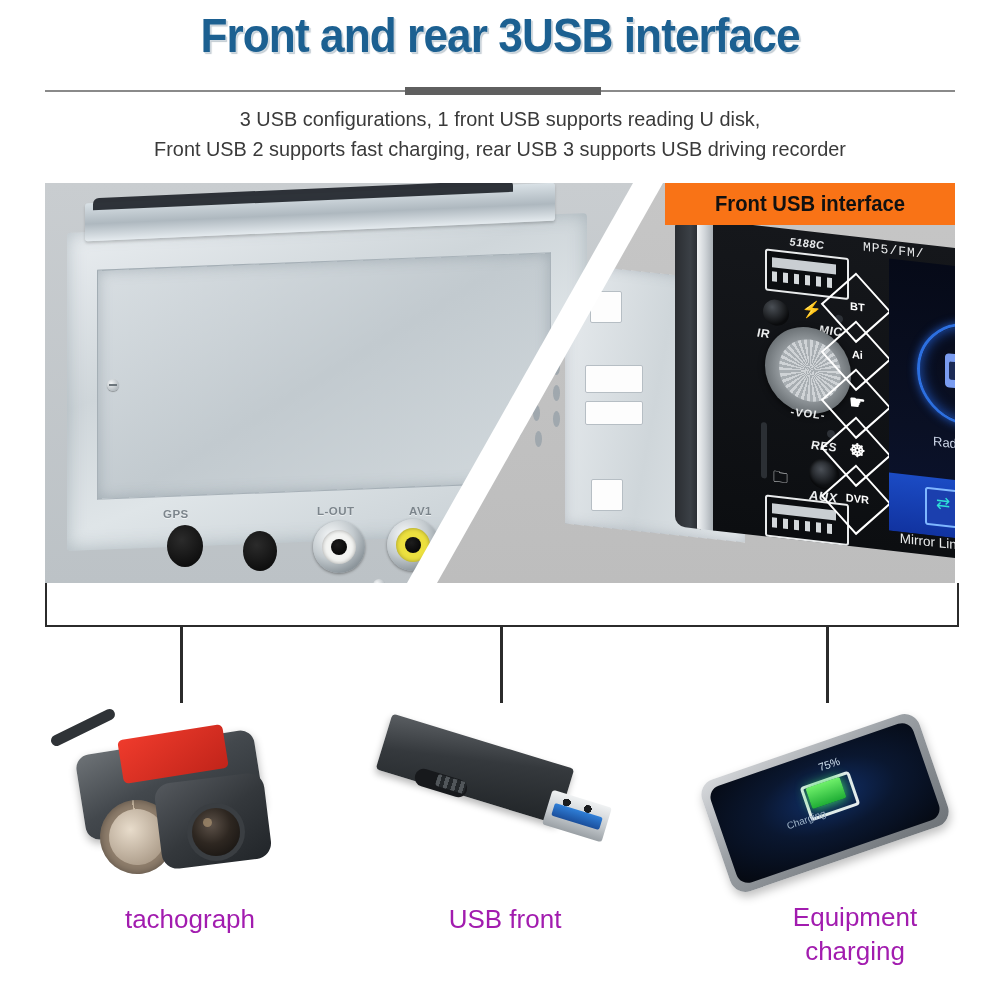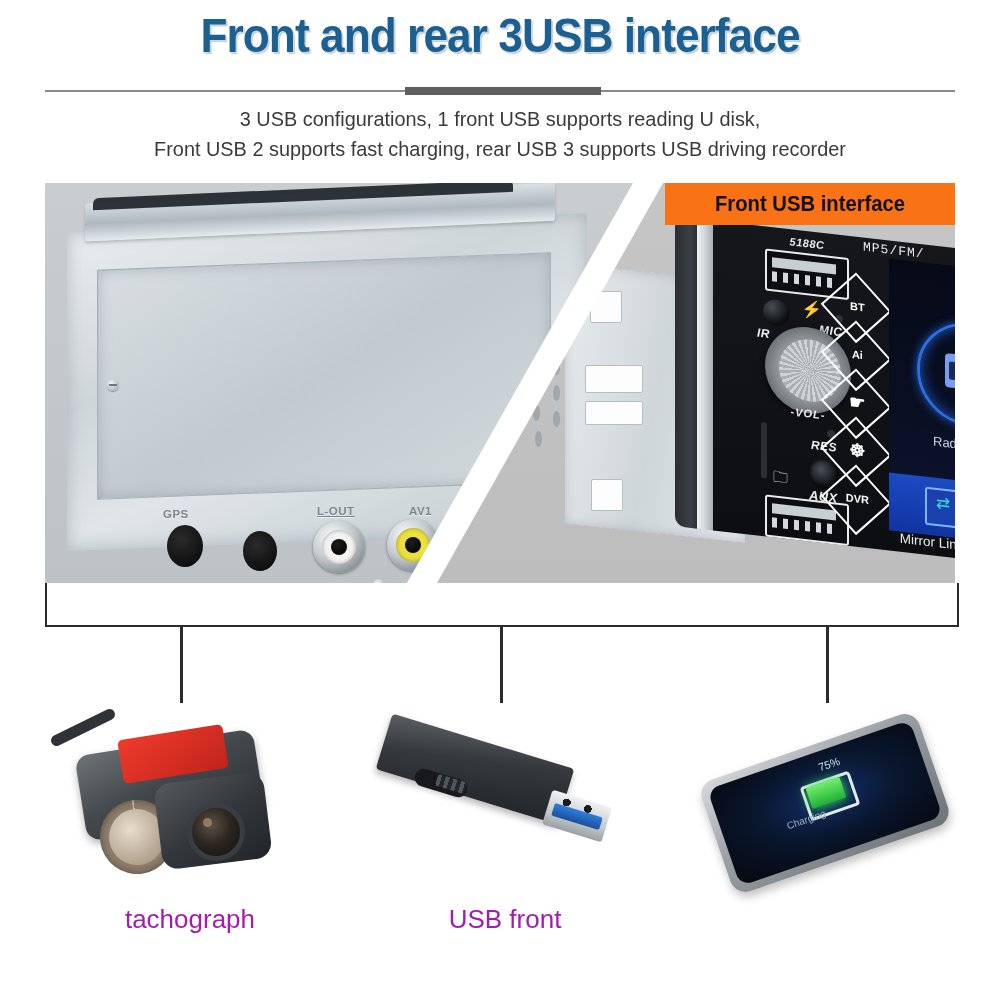--- a/index.html
+++ b/index.html
@@ -394,21 +394,21 @@
       <div class="rear-top-rail"></div>
       <div class="rear-top-dark"></div>
       <div class="rear-inner"></div>
 
       <div class="screw" style="left:62px;top:196px;"></div>
 
       <div class="rlabel" style="left:118px;top:325px;">GPS</div>
       <div class="hole" style="left:122px;top:342px;width:36px;height:42px;"></div>
       <div class="hole" style="left:198px;top:348px;width:34px;height:40px;"></div>
 
-      <div class="rlabel" style="left:272px;top:322px;text-decoration:underline;">L-OUT</div>
+      <div class="rlabel" style="left:272px;top:322px;">L-OUT</div>
       <div class="rca" style="left:268px;top:338px;">
         <div class="ring white"></div>
           <div class="pin"></div>
       </div>
       <div class="rlabel" style="left:364px;top:322px;">AV1</div>
       <div class="rca" style="left:342px;top:336px;">
         <div class="ring yellow"></div>
           <div class="pin"></div>
       </div>
       <div class="rlabel" style="left:415px;top:320px;">CAMIN</div>
@@ -546,14 +546,18 @@
   <div class="caption" style="left:380px;top:902px;width:250px;">USB front</div>
 
   <div class="prod" style="left:700px;top:726px;width:270px;height:170px;">
     <div class="ph-body"></div>
     <div class="ph-screen"></div>
     <div class="ph-pct">75%</div>
     <div class="ph-batt"></div>
     <div class="ph-fill"></div>
     <div class="ph-chg">Charging</div>
   </div>
+  <div class="caption" style="left:740px;top:900px;width:230px;">
+    <div>Equipment</div>
+    <div>charging</div>
+  </div>
 
 </div>
 
 </body></html>

